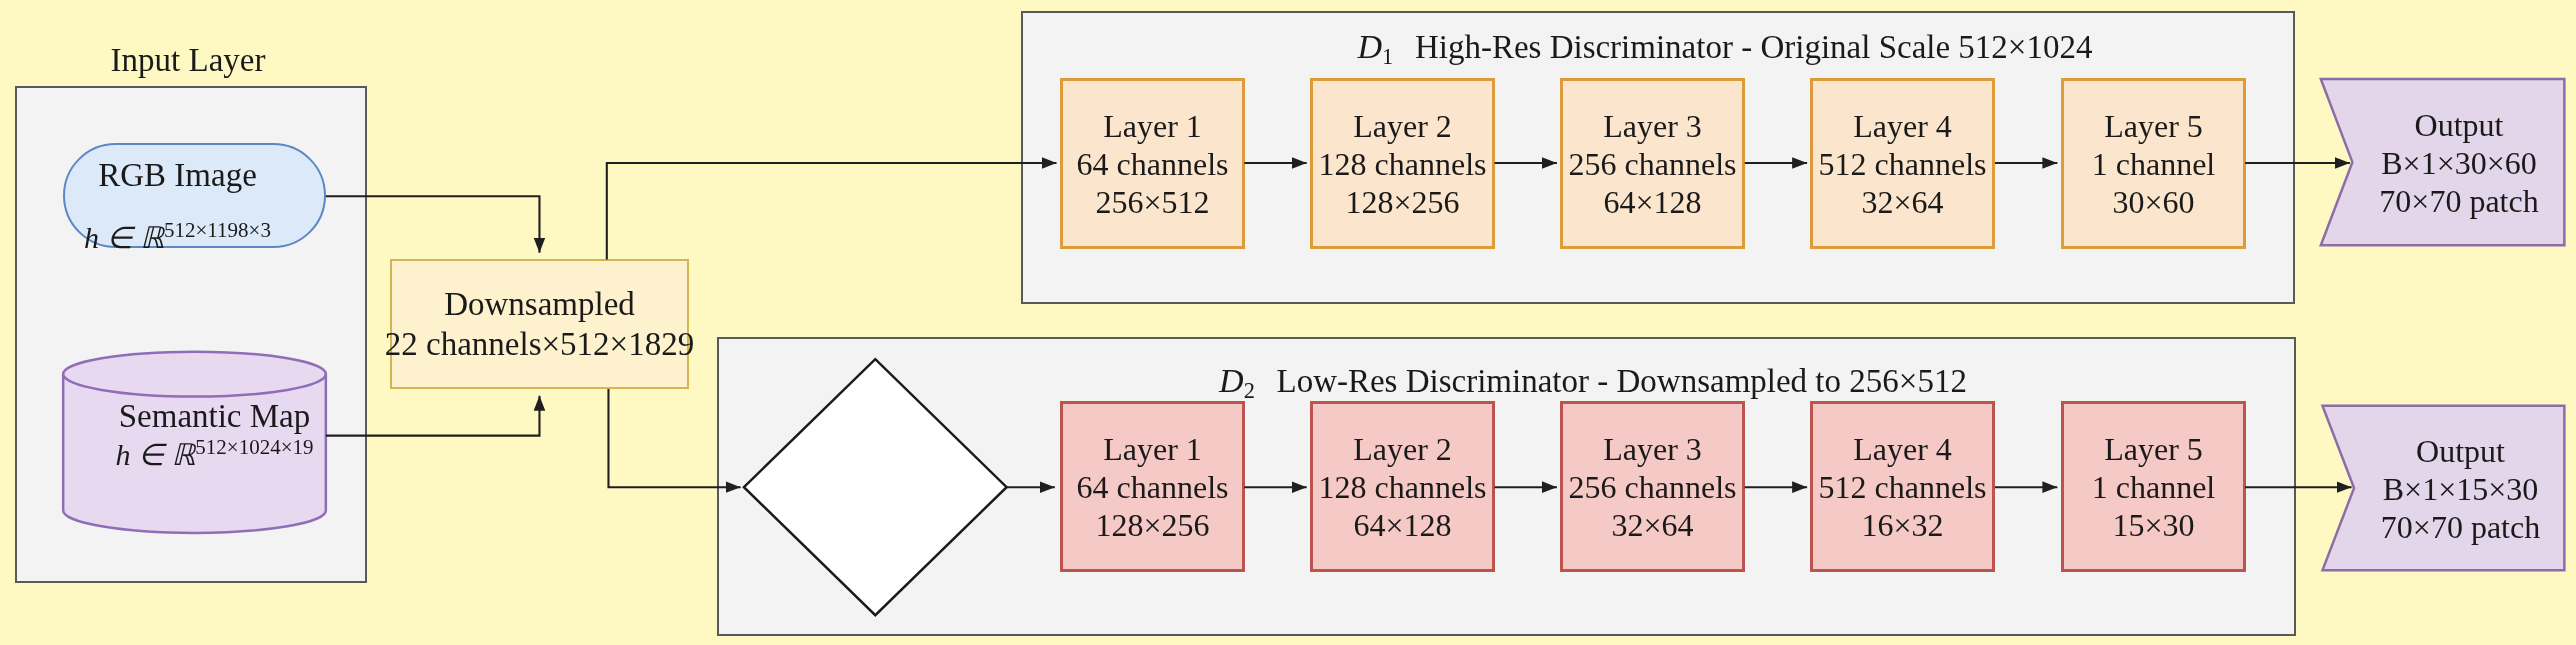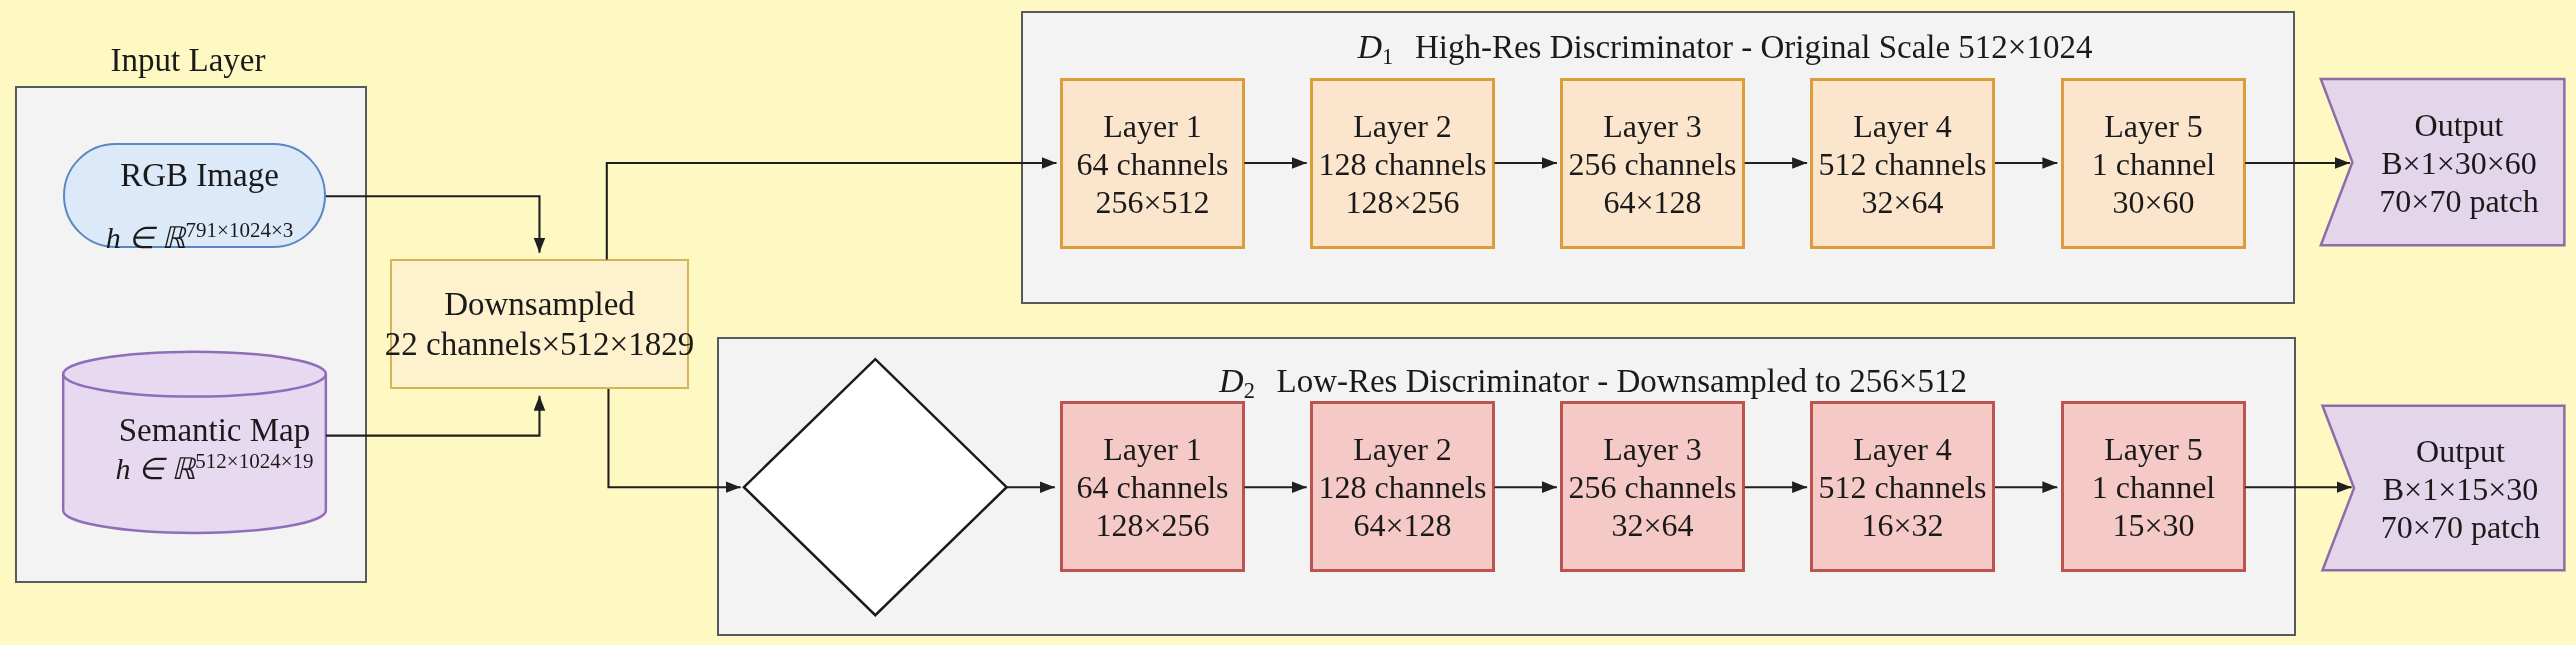--- a/index.html
+++ b/index.html
@@ -81,26 +81,26 @@
     <path d="M 1211 586 L 1269 586" stroke="#1f1f1f" stroke-width="2.5" marker-end="url(#ah)"></path>
     <path d="M 1497 586 L 1572 586" stroke="#1f1f1f" stroke-width="2.5" marker-end="url(#ah)"></path>
     <path d="M 1798 586 L 1873 586" stroke="#1f1f1f" stroke-width="2.5" marker-end="url(#ah)"></path>
     <path d="M 2099 586 L 2174 586" stroke="#1f1f1f" stroke-width="2.5" marker-end="url(#ah)"></path>
     <path d="M 2400 586 L 2475 586" stroke="#1f1f1f" stroke-width="2.5" marker-end="url(#ah)"></path>
     <path d="M 2701 586 L 2829 586" stroke="#1f1f1f" stroke-width="2.5" marker-end="url(#ah)"></path>
   </svg>
 
   <div class="txt title40" style="left:80px;top:38px;width:216px;height:43px;">Input Layer</div>
 
-  <div class="txt" style="left:68px;top:145px;width:263px;height:121px;gap:24px;">
+  <div class="txt" style="left:46px;top:145px;width:263px;height:121px;gap:24px;">
     <div class="title40">RGB Image</div>
-    <div class="mathline"><i>h ∈ ℝ</i><sup>791×1024×3</sup></div>
+    <div class="mathline"><i>h ∈ ℝ</i><sup>512×1198×3</sup></div>
   </div>
 
-  <div class="txt" style="left:63px;top:382px;width:303px;height:133px;">
+  <div class="txt" style="left:63px;top:368px;width:303px;height:133px;">
     <div class="title40">Semantic Map</div>
     <div class="mathline"><i>h ∈ ℝ</i><sup>512×1024×19</sup></div>
   </div>
 
   <div class="txt title40" style="left:390px;top:259px;width:299px;height:130px;">
     <div>Downsampled</div>
     <div>22 channels×512×1829</div>
   </div>
 
 

